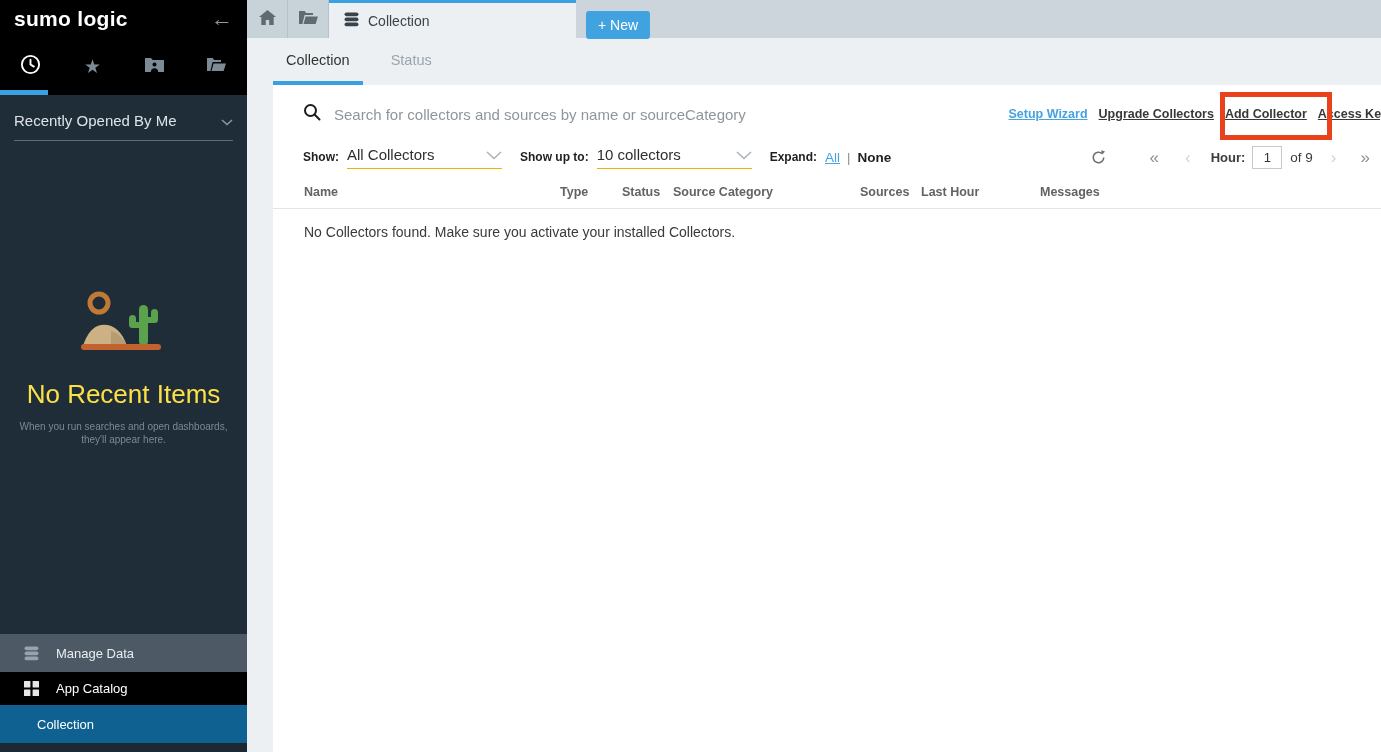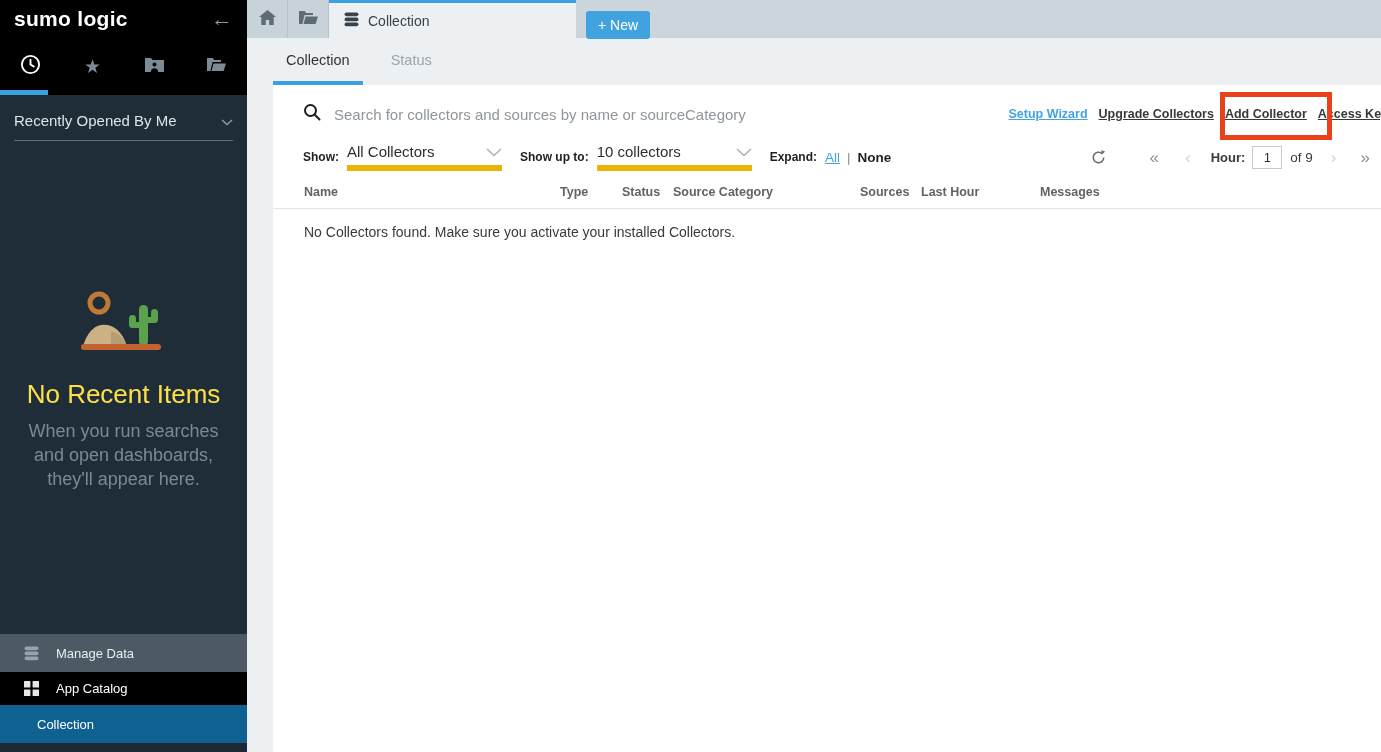--- a/index.html
+++ b/index.html
@@ -17,21 +17,21 @@
   .nav-cell { flex: 1; display: flex; align-items: center; justify-content: center; cursor: pointer; }
   .star-glyph { font-size: 19px; color: #7d8b96; }
   .nav-indicator { position: absolute; left: 0; bottom: 0; width: 48px; height: 5px; background: #3aa0df; }
   .sb-body { flex: 1; background: #1f2d39; padding: 0 14px; overflow: hidden; }
   .recent-dd { margin-top: 17px; padding-bottom: 11px; border-bottom: 1px solid #5d6c78;
                display: flex; align-items: center; justify-content: space-between;
                color: #dde4e9; font-size: 15px; cursor: pointer; }
   .empty-state { text-align: center; margin-top: 150px; }
   .empty-state svg { display: block; margin: 0 auto; }
   .empty-title { margin-top: 26px; font-size: 26px; font-weight: 400; color: #fde047; }
-  .empty-desc { margin: 10px auto 0; max-width: 214px; font-size: 18px; line-height: 1.32; color: #7b8995; }
+  .empty-desc { margin: 10px auto 0; max-width: 214px; font-size: 10px; line-height: 1.32; color: #7b8995; }
   .menu-item { display: flex; align-items: center; font-size: 13px; color: #fff; cursor: pointer; flex: none; }
   .mi-icon { margin-right: 17px; display: flex; }
   .app-catalog { height: 33px; background: #000; padding-left: 24px; }
   .manage-data { height: 38px; background: #4d5a66; padding-left: 24px; color: #e8edf0; }
   .collection-item { height: 38px; background: #0e6190; padding-left: 37px; }
   .sb-footer { height: 9px; background: #1c2935; flex: none; }
 
   
   .main { position: absolute; left: 247px; top: 0; width: 1134px; height: 752px; background: #edf0f2; }
   .tabstrip { height: 38px; background: #ccd5db; display: flex; align-items: stretch; }
@@ -52,21 +52,21 @@
   .search-row { display: flex; align-items: center; margin: 16px 0 0 30px; height: 26px; }
   .search-row input { border: none; outline: none; margin-left: 13px; width: 440px; font-size: 15px;
                       color: #14532d; font-family: Liberation Sans, sans-serif; background: transparent; }
   .search-row input::placeholder { color: #8f969b; }
   .links { margin-left: auto; margin-right: -14px; display: flex; gap: 11px; align-items: center; white-space: nowrap; }
   .links a { font-size: 12.5px; font-weight: bold; color: #383838; text-decoration: underline; cursor: pointer; }
   .links a.blue { color: #45a3e0; }
 
   .controls-row { display: flex; align-items: center; margin: 17px 0 0 30px; height: 26px; }
   .lbl { font-weight: bold; font-size: 12px; color: #1f1f1f; flex: none; }
-  .dd { margin-left: 8px; width: 155px; border-bottom: 6px solid #eab308; display: inline-flex;
+  .dd { margin-left: 8px; width: 155px; border-bottom: 1px solid #eab308; display: inline-flex;
         justify-content: space-between; align-items: center; padding-bottom: 5px;
         font-size: 15px; color: #2e2e2e; cursor: pointer; flex: none; }
   .gap18 { margin-left: 18px; }
   .expand-all { margin-left: 8px; color: #45a3e0; font-size: 13.5px; text-decoration: underline; cursor: pointer; }
   .sep { margin: 0 7px; color: #8a8a8a; font-size: 13px; }
   .none-opt { font-weight: bold; font-size: 13.5px; color: #1f1f1f; cursor: pointer; }
   .pager { margin-left: auto; margin-right: 11px; display: flex; align-items: center; }
   .refresh-btn { display: flex; margin-right: 44px; cursor: pointer; }
   .pg { font-size: 17px; line-height: 1; cursor: pointer; }
   .pg.dark { color: #8f8f8f; }

